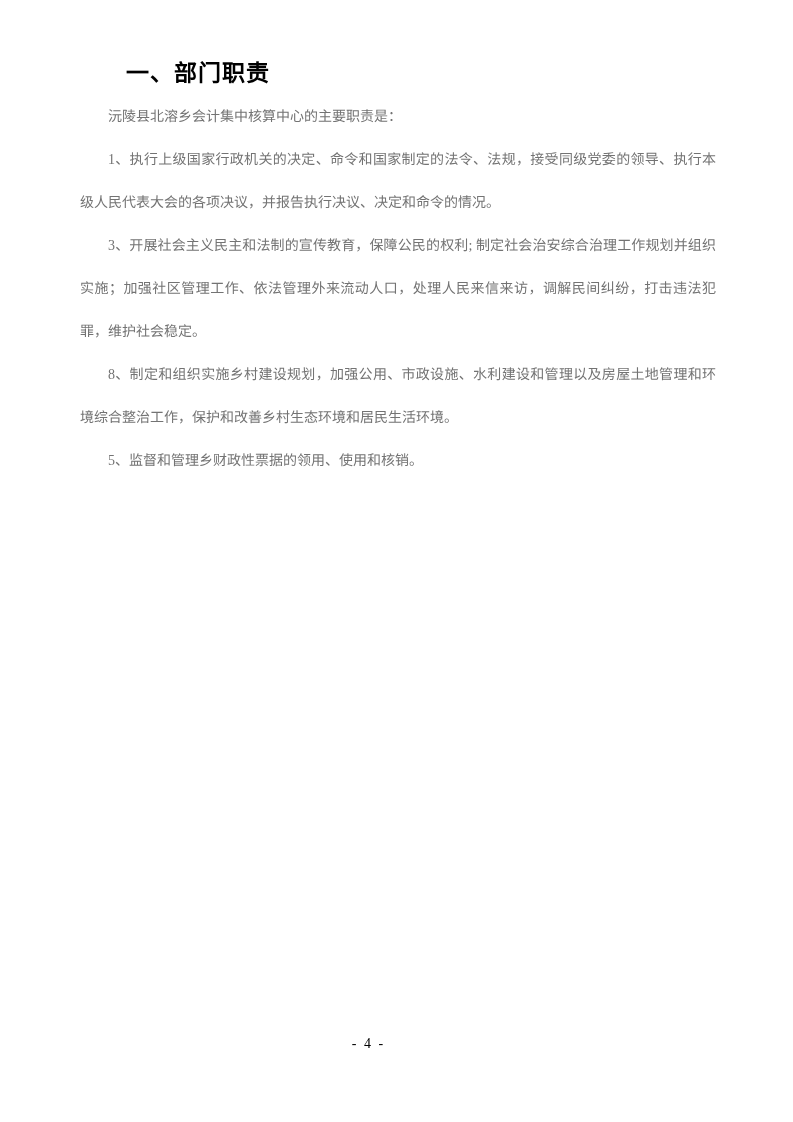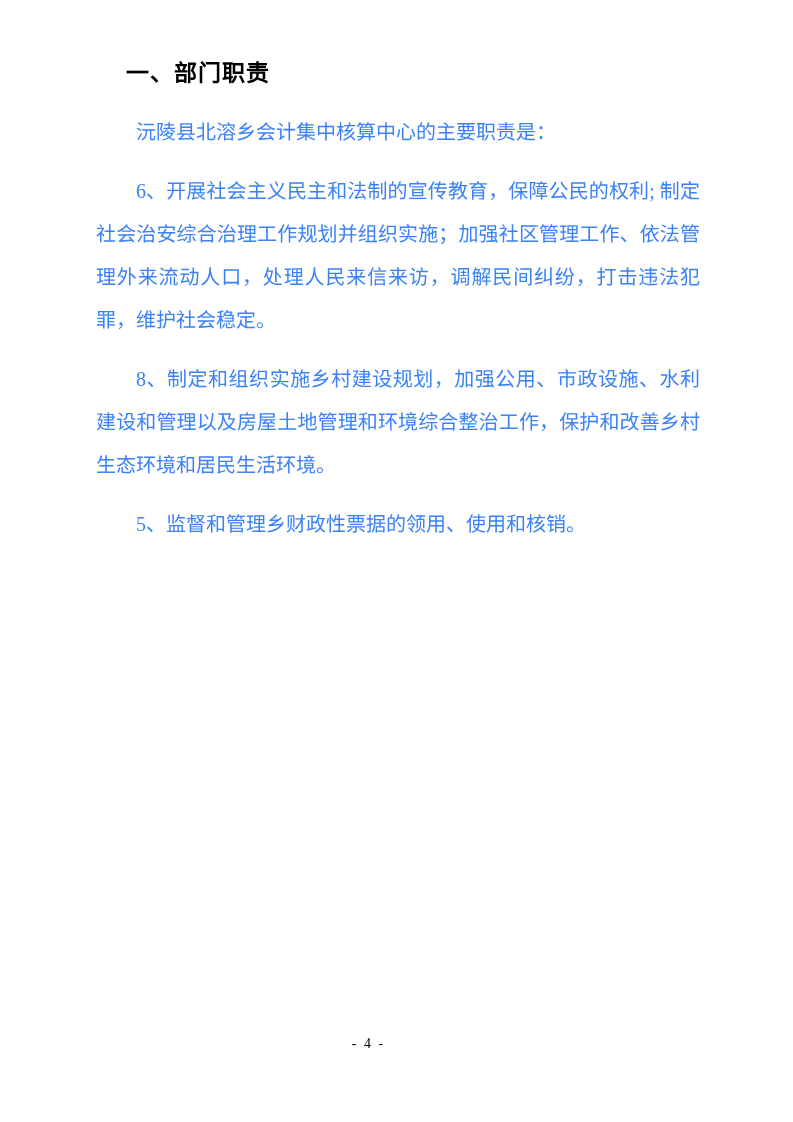--- a/index.html
+++ b/index.html
@@ -25,27 +25,27 @@
   .section-heading {
     font-size: 23px;
     line-height: 43px;
     font-weight: bold;
     color: #000000;
     text-indent: 2em;
     letter-spacing: 1px;
     font-family: "Liberation Sans", "DejaVu Sans", sans-serif;
   }
   .para {
-    font-size: 20px;
+    font-size: 14px;
     line-height: 43px;
-    color: #3b82f6;
+    color: #737373;
     text-align: justify;
     text-justify: inter-ideograph;
     text-indent: 2em;
-    margin: 16px;
+    margin: 0;
   }
   .footer {
     position: absolute;
     top: 1034px;
     left: 0;
     width: 100%;
     text-align: center;
   }
   .page-number {
     font-size: 14px;
@@ -54,20 +54,21 @@
     font-family: "Liberation Serif", "DejaVu Serif", serif;
   }
 </style>
 </head>
 <body>
 
 <div class="page">
   <div class="content">
     <h2 class="section-heading">一、部门职责</h2>
     <p class="para">沅陵县北溶乡会计集中核算中心的主要职责是：</p>
-    <p class="para">6、开展社会主义民主和法制的宣传教育，保障公民的权利; 制定社会治安综合治理工作规划并组织实施；加强社区管理工作、依法管理外来流动人口，处理人民来信来访，调解民间纠纷，打击违法犯罪，维护社会稳定。</p>
+    <p class="para">1、执行上级国家行政机关的决定、命令和国家制定的法令、法规，接受同级党委的领导、执行本级人民代表大会的各项决议，并报告执行决议、决定和命令的情况。</p>
+    <p class="para">3、开展社会主义民主和法制的宣传教育，保障公民的权利; 制定社会治安综合治理工作规划并组织实施；加强社区管理工作、依法管理外来流动人口，处理人民来信来访，调解民间纠纷，打击违法犯罪，维护社会稳定。</p>
     <p class="para">8、制定和组织实施乡村建设规划，加强公用、市政设施、水利建设和管理以及房屋土地管理和环境综合整治工作，保护和改善乡村生态环境和居民生活环境。</p>
     <p class="para">5、监督和管理乡财政性票据的领用、使用和核销。</p>
   </div>
   <div class="footer">
     <span class="page-number">- 4 -</span>
   </div>
 </div>
 
 </body></html>

